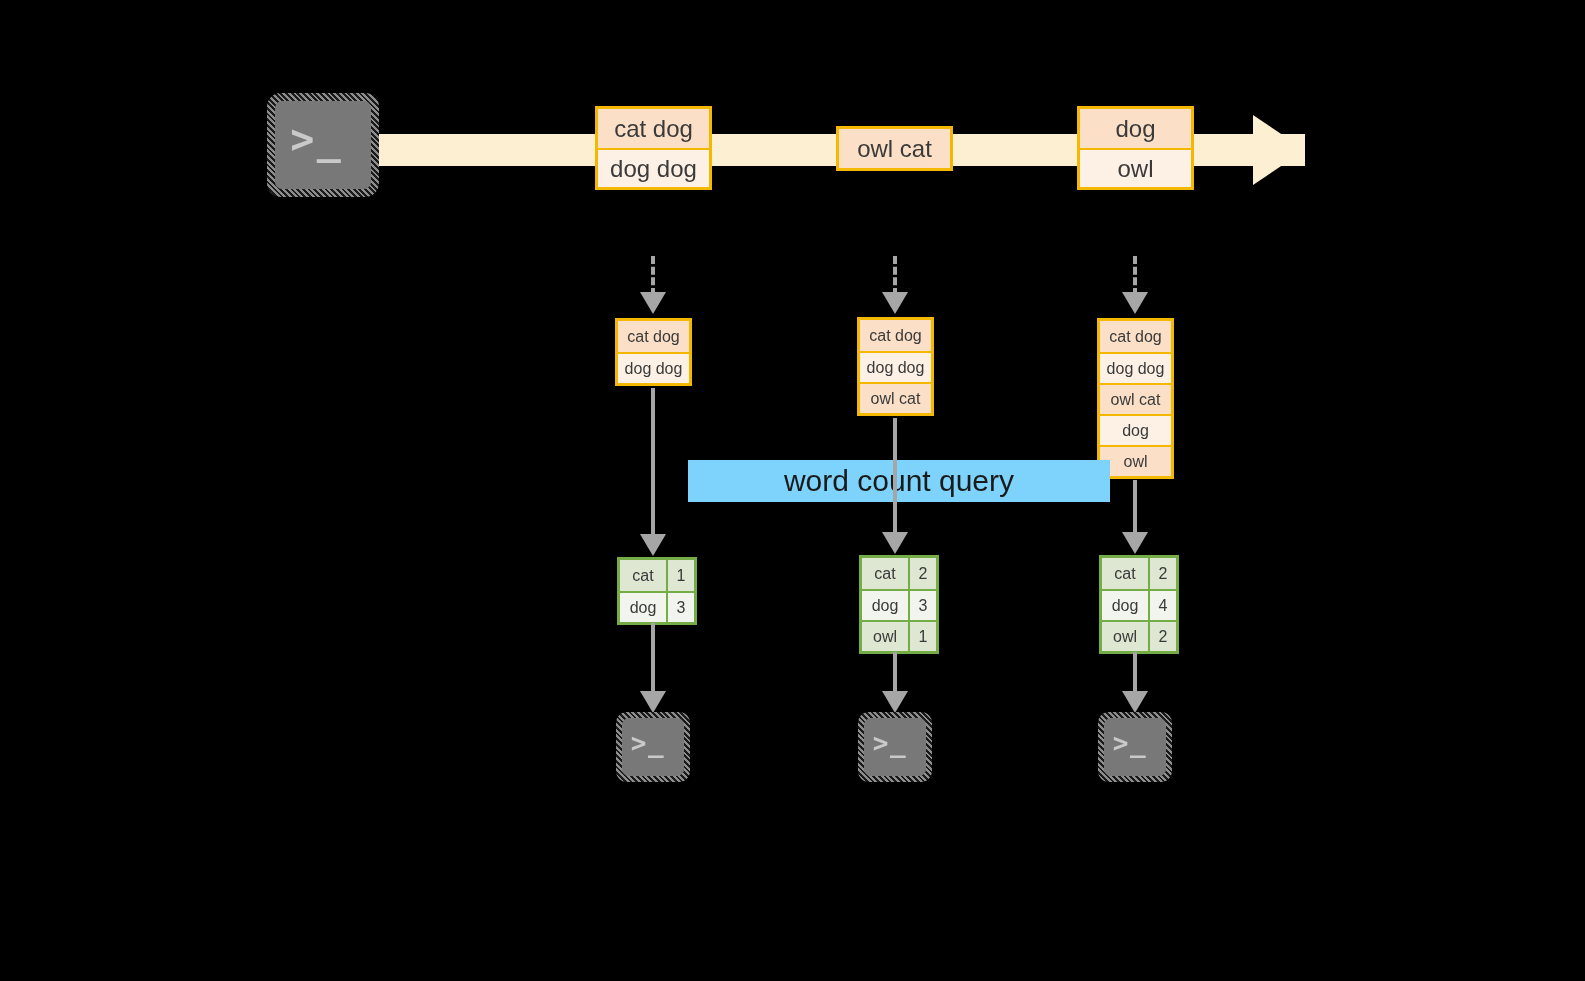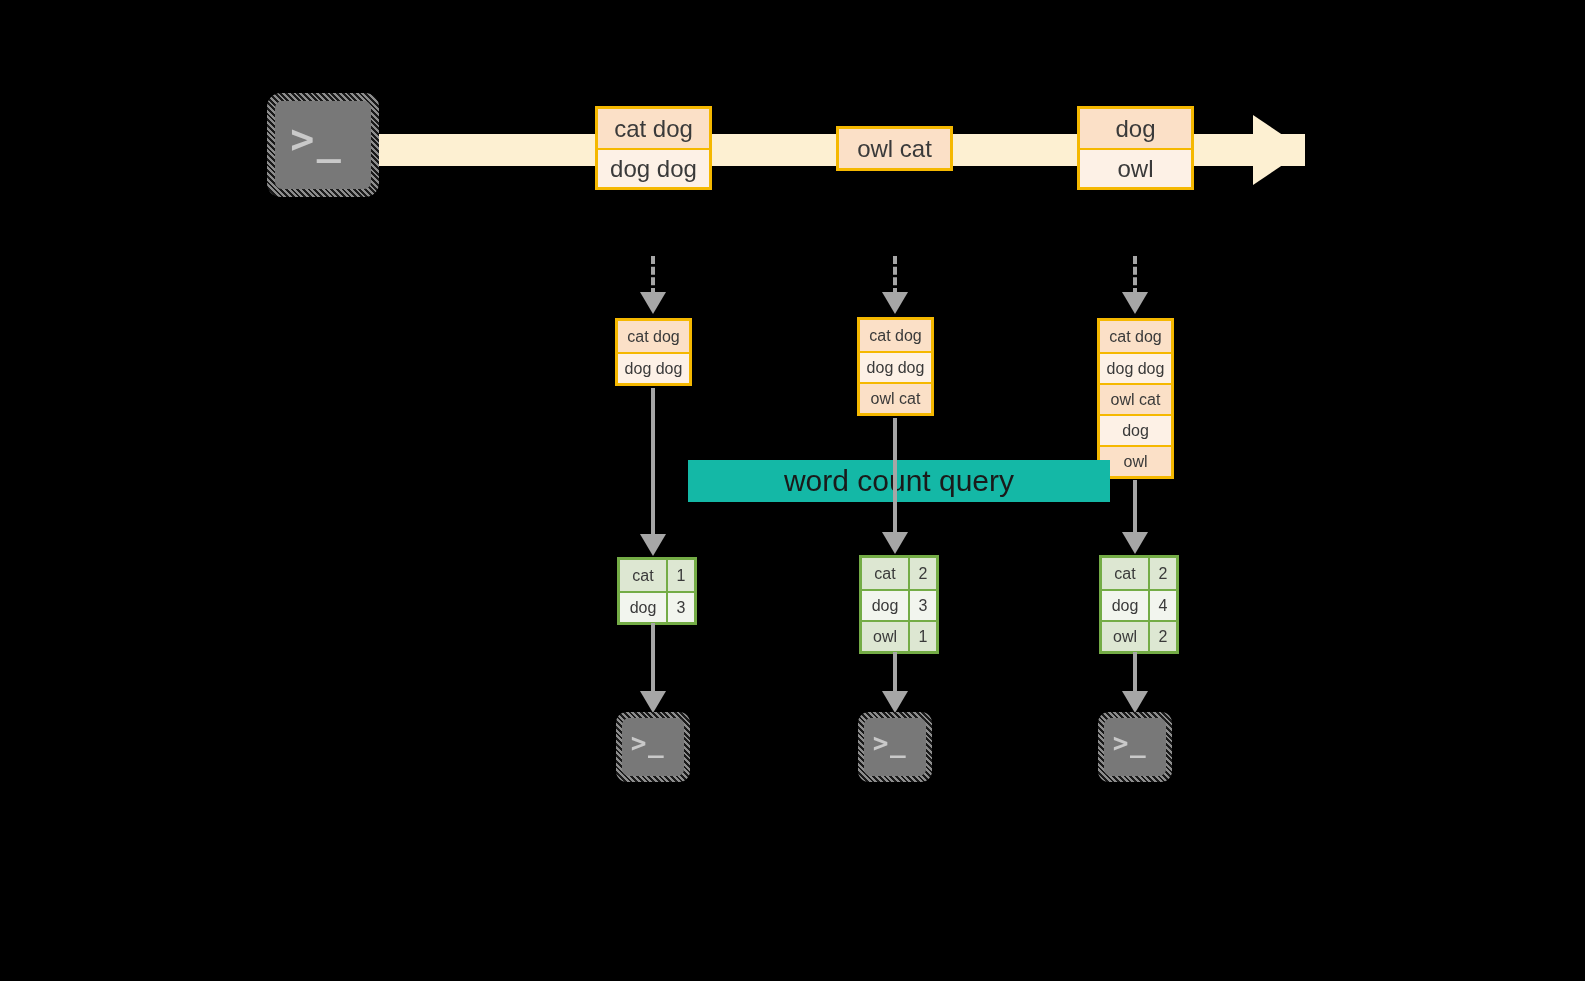--- a/index.html
+++ b/index.html
@@ -132,21 +132,21 @@
     position: absolute;
     width: 0; height: 0;
     border-left: 13px solid transparent;
     border-right: 13px solid transparent;
     border-top: 22px solid #a6a6a6;
   }
 
   
   .query-label {
     position: absolute;
-    background: #14b8a6;
+    background: #7dd3fc;
     color: #1a1a1a;
     display: flex;
     align-items: center;
     justify-content: center;
     font-size: 30px;
     white-space: nowrap;
   }
   .overlay-line {
     position: absolute;
     width: 4px;

